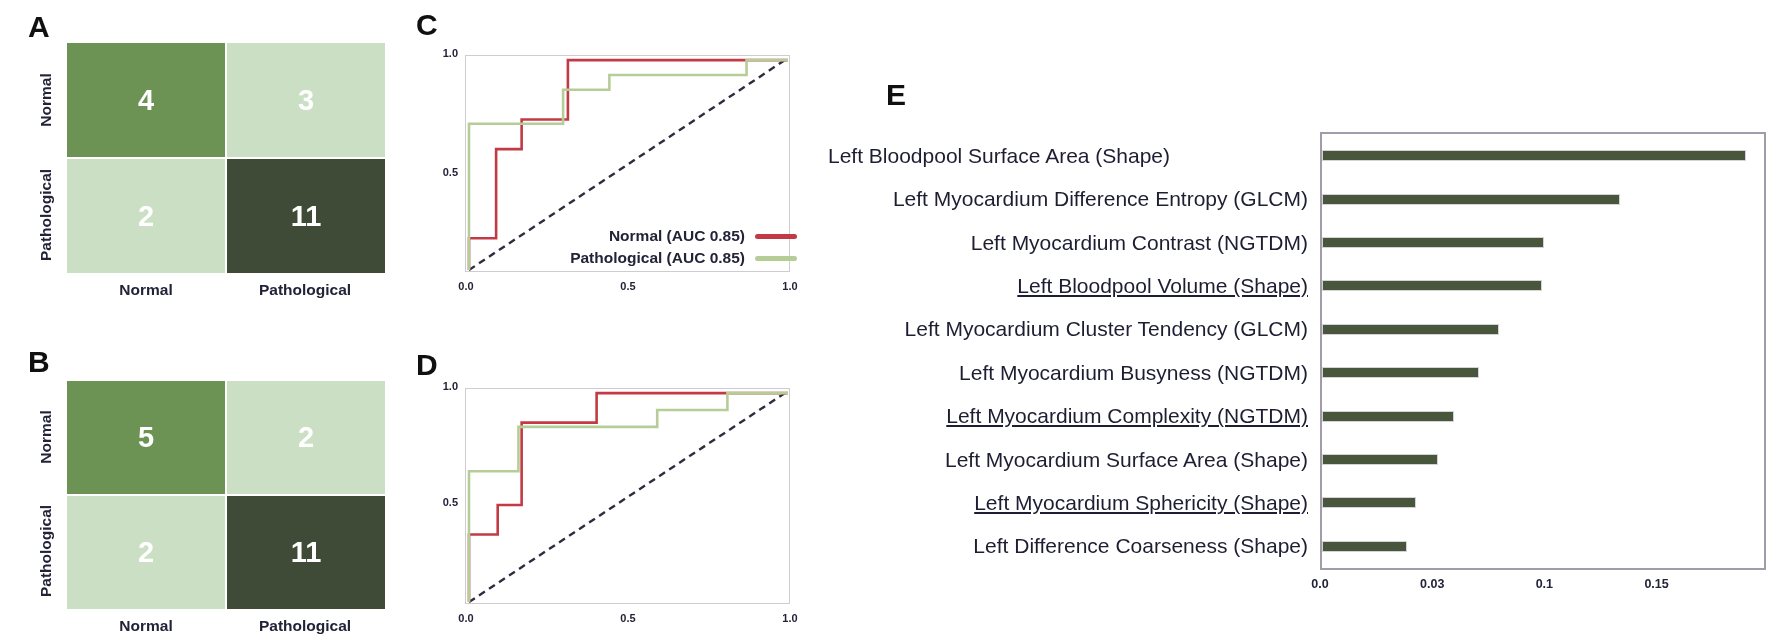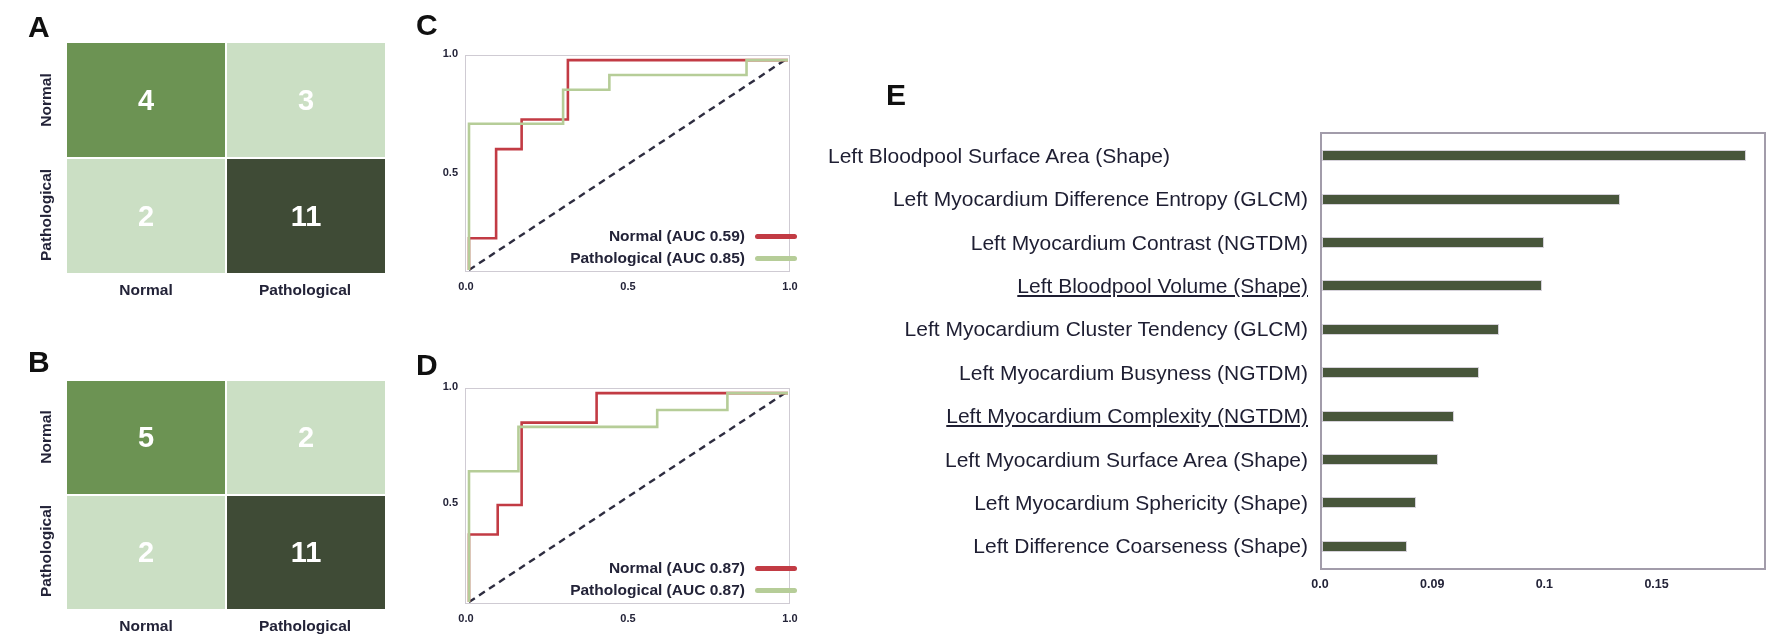--- a/index.html
+++ b/index.html
@@ -77,51 +77,41 @@
   <div class="abs tick" style="left:424px;top:166px;width:34px;text-align:right">0.5</div>
   <div class="abs roc-frame" style="left:465px;top:55px;width:325px;height:217px">
     <svg id="svg-c" width="323" height="215">
         <path d="M 3 214 L 322 2" stroke="#2e2d40" stroke-width="2.4" stroke-dasharray="7,5" fill="none"></path>
         <polyline points="3,214 3,182.2 30.115000000000002,182.2 30.115000000000002,93.16000000000001 55.635000000000005,93.16000000000001 55.635000000000005,63.480000000000004 101.89,63.480000000000004 101.89,4.120000000000002 322,4.120000000000002" stroke="#c23b44" stroke-width="2.6" fill="none"></polyline>
         <polyline points="3,214 3,67.72000000000001 97.10499999999999,67.72000000000001 97.10499999999999,33.800000000000004 143.36,33.800000000000004 143.36,18.95999999999999 280.53,18.95999999999999 280.53,4.120000000000002 322,4.120000000000002" stroke="#b6cd98" stroke-width="2.6" fill="none"></polyline>
       </svg>
   </div>
   <div class="abs" style="left:497px;top:225px;width:300px">
     <div class="legend-row">
-      <span class="legend-label">Normal (AUC 0.59)</span>
+      <span class="legend-label">Normal (AUC 0.85)</span>
       <span class="legend-swatch" style="background: rgb(194, 59, 68);"></span>
     </div>
     <div class="legend-row">
       <span class="legend-label">Pathological (AUC 0.85)</span>
       <span class="legend-swatch" style="background: rgb(182, 205, 152);"></span>
     </div>
   </div>
   <div class="abs tick hcenter" style="left:466px;top:280px">0.0</div>
   <div class="abs tick hcenter" style="left:628px;top:280px">0.5</div>
   <div class="abs tick hcenter" style="left:790px;top:280px">1.0</div>
 
   <div class="abs panel-letter" style="left:416px;top:348px">D</div>
   <div class="abs tick" style="left:424px;top:380px;width:34px;text-align:right">1.0</div>
   <div class="abs tick" style="left:424px;top:496px;width:34px;text-align:right">0.5</div>
   <div class="abs roc-frame" style="left:465px;top:388px;width:325px;height:216px">
     <svg id="svg-d" width="323" height="214">
         <path d="M 3 213 L 322 2" stroke="#2e2d40" stroke-width="2.4" stroke-dasharray="7,5" fill="none"></path>
         <polyline points="3,213 3,145.48 31.709999999999997,145.48 31.709999999999997,115.94000000000001 55.635000000000005,115.94000000000001 55.635000000000005,33.650000000000006 130.60000000000002,33.650000000000006 130.60000000000002,4.110000000000002 322,4.110000000000002" stroke="#c23b44" stroke-width="2.6" fill="none"></polyline>
         <polyline points="3,213 3,82.18 52.445,82.18 52.445,37.87000000000001 191.20999999999998,37.87000000000001 191.20999999999998,20.989999999999995 261.39000000000004,20.989999999999995 261.39000000000004,4.110000000000002 322,4.110000000000002" stroke="#b6cd98" stroke-width="2.6" fill="none"></polyline>
       </svg>
-  </div>
-  <div class="abs" style="left:497px;top:557px;width:300px">
-    <div class="legend-row">
-      <span class="legend-label">Normal (AUC 0.87)</span>
-      <span class="legend-swatch" style="background: rgb(194, 59, 68);"></span>
-    </div>
-    <div class="legend-row">
-      <span class="legend-label">Pathological (AUC 0.87)</span>
-      <span class="legend-swatch" style="background: rgb(182, 205, 152);"></span>
-    </div>
   </div>
   <div class="abs tick hcenter" style="left:466px;top:612px">0.0</div>
   <div class="abs tick hcenter" style="left:628px;top:612px">0.5</div>
   <div class="abs tick hcenter" style="left:790px;top:612px">1.0</div>
 
   <div class="abs panel-letter" style="left:886px;top:78px">E</div>
   <div class="abs ebar-frame" style="left:1320px;top:132px;width:446px;height:438px" id="ebar-frame"></div>
   <div id="ebar-extras">
       <div class="ebar-label" style="left: 690px; width: 618px; top: 141.7px; text-align: center;">Left Bloodpool Surface Area (Shape)</div>
       <div class="ebar" style="left: 1322px; top: 150px; width: 422px; background: rgb(72, 86, 59);"></div>
@@ -132,23 +122,23 @@
       <div class="ebar-label" style="left: 690px; width: 618px; top: 271.9px; text-decoration: underline;">Left Bloodpool Volume (Shape)</div>
       <div class="ebar" style="left: 1322px; top: 280px; width: 218px; background: rgb(72, 86, 59);"></div>
       <div class="ebar-label" style="left: 690px; width: 618px; top: 315.3px;">Left Myocardium Cluster Tendency (GLCM)</div>
       <div class="ebar" style="left: 1322px; top: 324px; width: 175px; background: rgb(72, 86, 59);"></div>
       <div class="ebar-label" style="left: 690px; width: 618px; top: 358.7px; text-align: right;">Left Myocardium Busyness (NGTDM)</div>
       <div class="ebar" style="left: 1322px; top: 367px; width: 155px; background: rgb(72, 86, 59);"></div>
       <div class="ebar-label" style="left: 690px; width: 618px; top: 402.1px; text-decoration: underline;">Left Myocardium Complexity (NGTDM)</div>
       <div class="ebar" style="left: 1322px; top: 411px; width: 130px; background: rgb(72, 86, 59);"></div>
       <div class="ebar-label" style="left: 690px; width: 618px; top: 445.5px;">Left Myocardium Surface Area (Shape)</div>
       <div class="ebar" style="left: 1322px; top: 454px; width: 114px; background: rgb(72, 86, 59);"></div>
-      <div class="ebar-label" style="left: 690px; width: 618px; top: 488.9px;">Left Myocardium Sphericity (Shape)</div>
+      <div class="ebar-label" style="left: 690px; width: 618px; top: 488.9px; text-decoration: underline;">Left Myocardium Sphericity (Shape)</div>
       <div class="ebar" style="left: 1322px; top: 497px; width: 92px; background: rgb(72, 86, 59);"></div>
       <div class="ebar-label" style="left: 690px; width: 618px; top: 532.3px;">Left Difference Coarseness (Shape)</div>
       <div class="ebar" style="left: 1322px; top: 541px; width: 83px; background: rgb(72, 86, 59);"></div>
       <div class="ebar-tick" style="left: 1320px; top: 577px;">0.0</div>
-      <div class="ebar-tick" style="left: 1432.18px; top: 577px;">0.09</div>
+      <div class="ebar-tick" style="left: 1432.18px; top: 577px;">0.03</div>
       <div class="ebar-tick" style="left: 1544.37px; top: 577px;">0.1</div>
       <div class="ebar-tick" style="left: 1656.55px; top: 577px;">0.15</div>
     </div>
 
 </div>
 
 </body></html>

